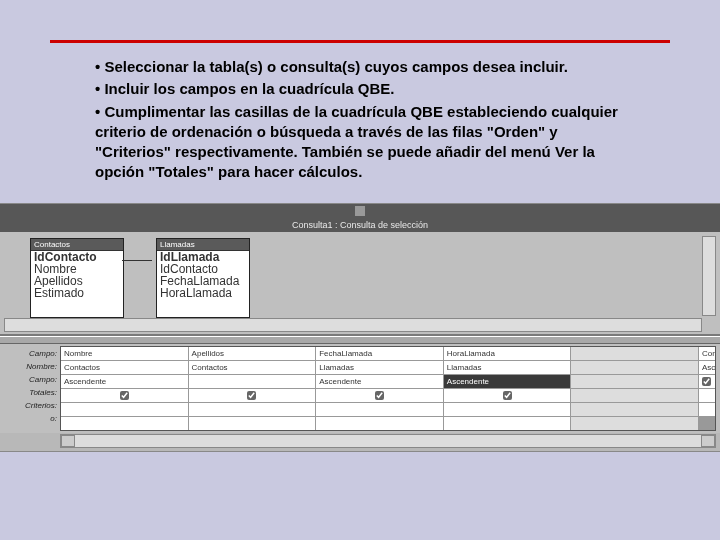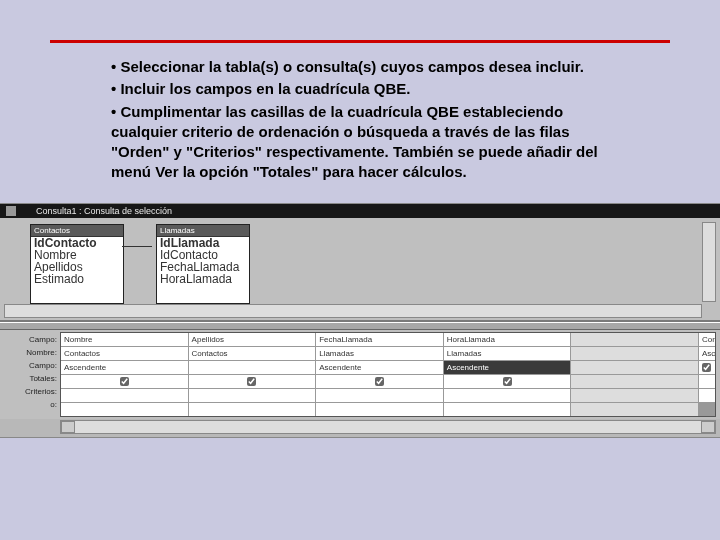--- a/index.html
+++ b/index.html
@@ -20,43 +20,44 @@
     height: 3px;
     background: #cc0000;
     margin-bottom: 14px;
   }
   .content {
     padding: 0 45px 0 45px;
     line-height: 1.35;
     font-weight: bold;
   }
   .bullet {
-    margin: 0 0 2px 16px;
+    margin: 0 0 2px 0;
   }
 
   
   .access-wrap {
     margin-top: 20px;
     width: 720px;
     background: #b8b8b8;
     border-top: 1px solid #888;
     border-bottom: 1px solid #888;
     font-size: 9px;
     font-family: Tahoma, Arial, sans-serif;
     font-weight: normal;
     filter: grayscale(100%) blur(0.25px);
   }
   .titlebar {
-    background: #0f172a;
+    background: #0369a1;
     color: #e8e8e8;
     padding: 2px 6px;
     display: flex;
     align-items: center;
-    gap: 20px;
+    gap: 4px;
     font-size: 9px;
+    flex-direction: column;
   }
   .titlebar .icon {
     width: 10px; height: 10px; background:#999; display:inline-block;
   }
   .top-pane {
     background: #bfbfbf;
     height: 96px;
     padding: 6px 0 0 30px;
     display: flex;
     gap: 32px;
@@ -125,20 +126,21 @@
     width: 56px;
     text-align: right;
     font-size: 8px;
     color: #222;
     padding-top: 1px;
   }
   .qbe-labels div {
     height: 13px;
     line-height: 13px;
     padding-right: 3px;
+    font-style: italic;
   }
   .qbe-grid {
     flex: 1;
     display: grid;
     grid-template-columns: repeat(5, 1fr) 16px;
     grid-auto-rows: 13px;
     background: #999;
     gap: 1px;
     border: 1px solid #555;
   }

